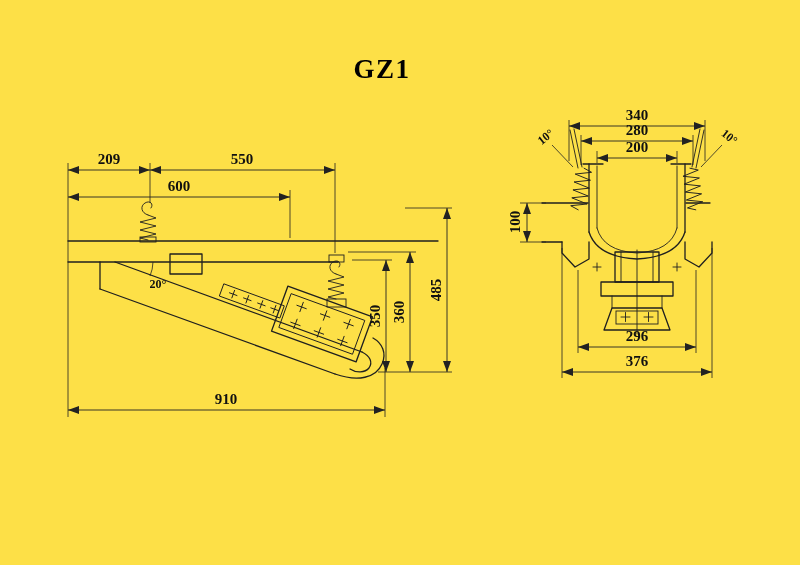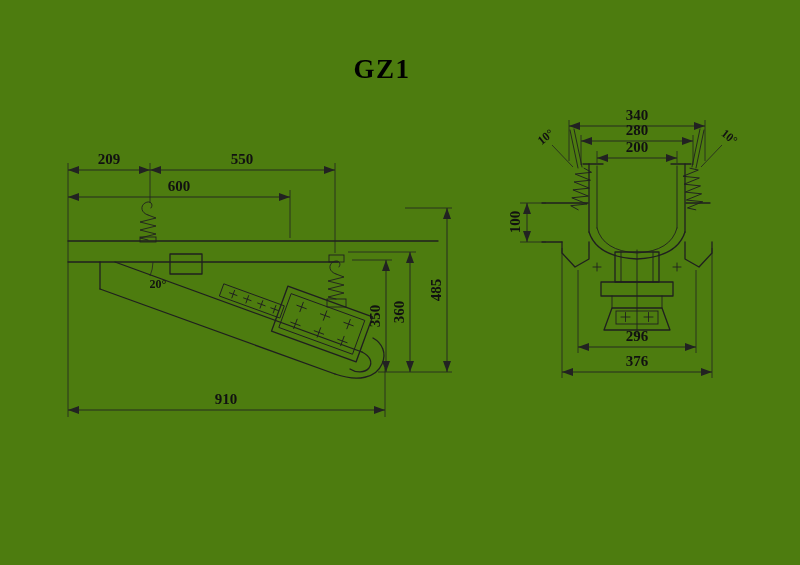--- a/index.html
+++ b/index.html
@@ -1,16 +1,16 @@
 <!DOCTYPE html>
 <html><head>
 <meta charset="utf-8">
 <style>
   html,body{margin:0;padding:0;background:#ffffff}
-  .page{width:800px;height:565px;background:#4d7c0f;position:relative;overflow:hidden;
+  .page{width:800px;height:565px;background:#fde047;position:relative;overflow:hidden;
         font-family:"Liberation Serif",serif}
   svg{display:block}
   .ol{stroke:#1f1f1f;stroke-width:1.3;fill:none;stroke-linecap:round;stroke-linejoin:round}
   .thin{stroke:#1f1f1f;stroke-width:0.9;fill:none;stroke-linecap:round}
   .diml{stroke:#222;stroke-width:0.9;fill:none}
   .ext{stroke:#222;stroke-width:0.8;fill:none}
   text.dim{font-family:"Liberation Serif",serif;font-size:15px;font-weight:bold;fill:#111;text-anchor:middle}
   text.small{font-family:"Liberation Serif",serif;font-size:12px;font-weight:bold;fill:#111;text-anchor:middle}
   text.title{font-family:"Liberation Serif",serif;font-size:27px;font-weight:bold;fill:#000;
              text-anchor:middle;letter-spacing:1.5px}

